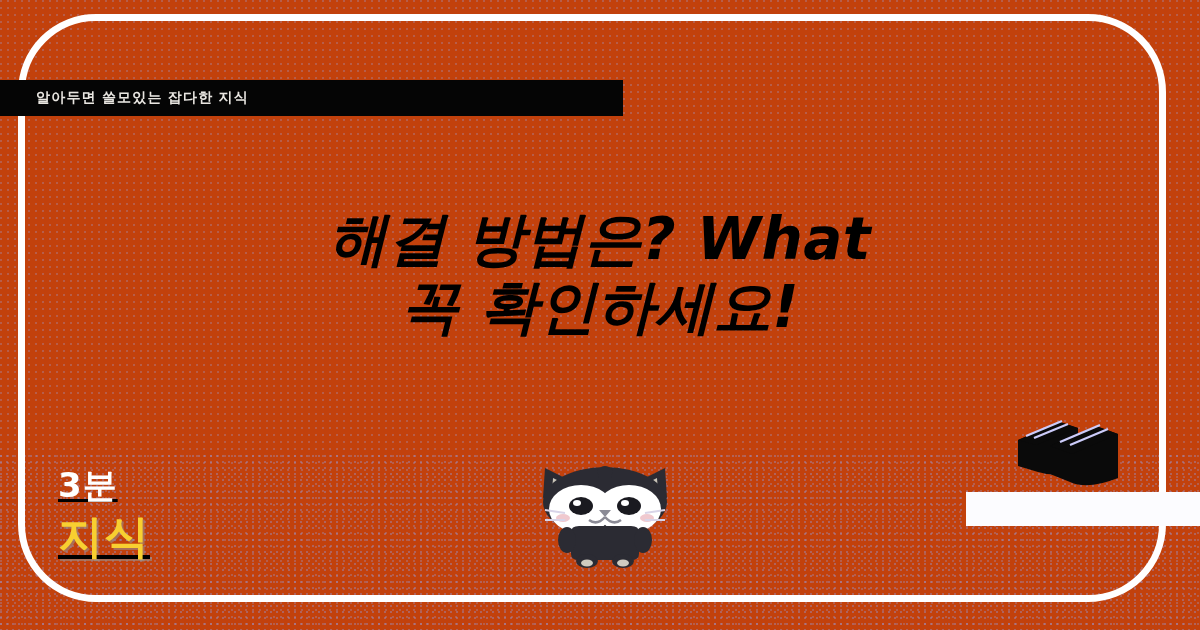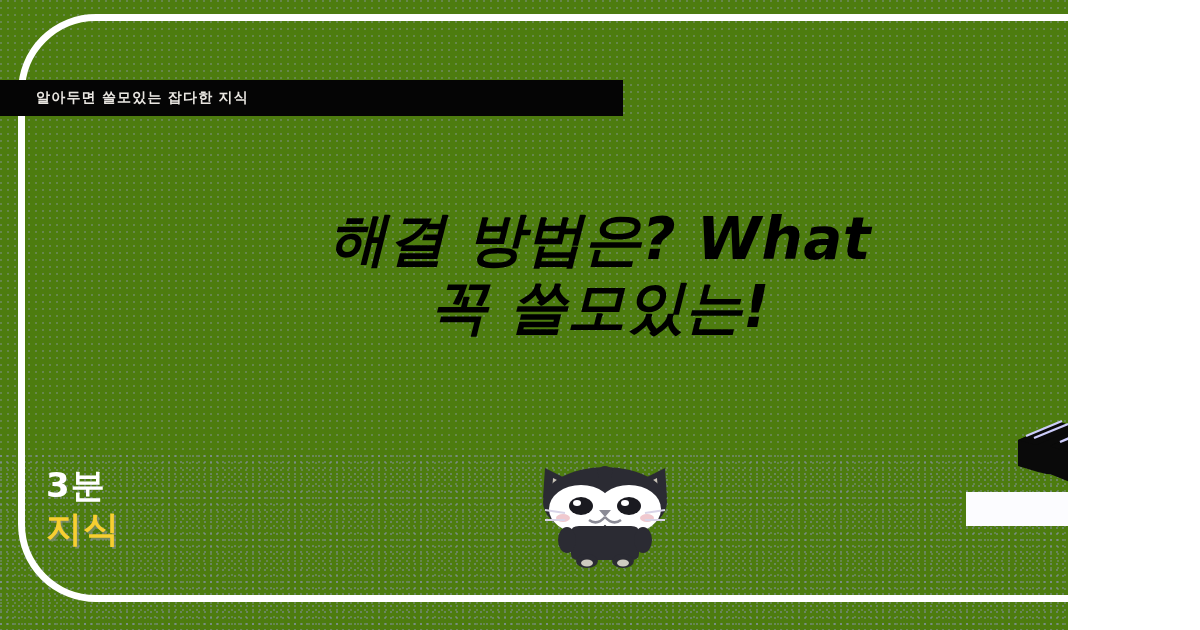--- a/index.html
+++ b/index.html
@@ -8,23 +8,23 @@
   }
   body {
     width: 1200px;
     height: 630px;
     overflow: hidden;
     font-family: "Liberation Sans", sans-serif;
   }
 
   #card {
     position: relative;
-    width: 1068px;
+    width: 1200px;
     height: 630px;
-    background: #4d7c0f;
+    background: #c2410c;
     overflow: hidden;
   }
 
   
   #texture {
     position: absolute;
     inset: 0;
     background-image:
       radial-gradient(circle at 1px 1px, rgba(160,160,220,0.30) 0.9px, rgba(0,0,0,0) 1.1px);
     background-size: 7px 7px;
@@ -94,39 +94,40 @@
     font-weight: 700;
     letter-spacing: 0.5px;
     font-family: "DejaVu Sans", sans-serif;
     font-style: italic;
   }
   #headline .ln { display: block; white-space: nowrap; }
 
   
   #logo {
     position: absolute;
-    left: 46px;
+    left: 58px;
     top: 468px;
     z-index: 6;
     font-family: "DejaVu Sans", sans-serif;
+    text-decoration: underline;
   }
   #logo-top {
     color: #ffffff;
     font-size: 34px;
     line-height: 34px;
     font-weight: 700;
     letter-spacing: 1px;
   }
   #logo-bottom {
     color: #f8cf30;
-    font-size: 36px;
+    font-size: 45px;
     line-height: 38px;
     font-weight: 700;
     letter-spacing: 1px;
-    margin-top: 8px;
+    margin-top: 16px;
     text-shadow: 2px 2px 0 rgba(150,150,150,0.55);
   }
 
   
   #shelf {
     position: absolute;
     left: 966px;
     top: 492px;
     width: 234px;
     height: 34px;
@@ -162,21 +163,21 @@
   <div id="texture-band"></div>
 
   <div id="frame"></div>
 
   <div id="banner">
     <span id="banner-text">알아두면 쓸모있는 잡다한 지식</span>
   </div>
 
   <div id="headline">
     <span class="ln">해결 방법은? What</span>
-    <span class="ln">꼭 쓸모있는!</span>
+    <span class="ln">꼭 확인하세요!</span>
   </div>
 
   <div id="logo">
     <div id="logo-top">3분</div>
     <div id="logo-bottom">지식</div>
   </div>
 
   <div id="shelf"></div>
 
   <svg id="mascot" viewBox="0 0 160 112" xmlns="http://www.w3.org/2000/svg">

